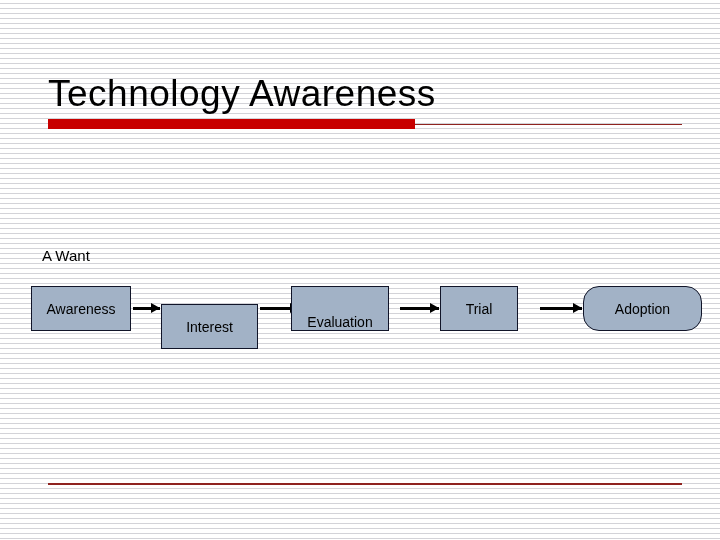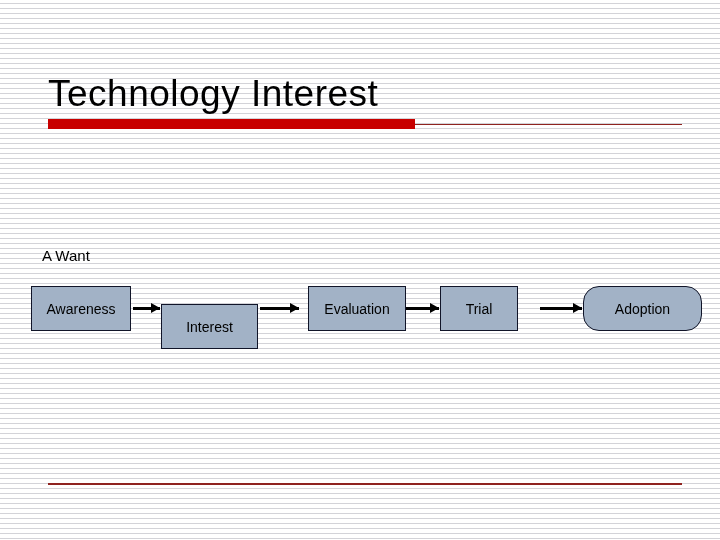--- a/index.html
+++ b/index.html
@@ -134,21 +134,21 @@
     width: 634px;
     height: 2px;
     background-color: #8f2320;
   }
 </style>
 </head>
 <body>
 
 <div id="slide">
 
-  <div id="title-text">Technology Interest</div>
+  <div id="title-text">Technology Awareness</div>
 
   <div id="title-rule-thin"></div>
   <div id="title-rule-thick"></div>
 
   <div id="want-label">A Want</div>
 
   <div id="flow">
       <div class="flow-arrow" style="left: 133px; width: 27px;">
         <div class="shaft"></div>
         <div class="head"></div>
@@ -164,21 +164,21 @@
       <div class="flow-arrow" style="left: 540px; width: 42px;">
         <div class="shaft"></div>
         <div class="head"></div>
       </div>
       <div class="flow-box" style="left: 31px; width: 100px;">
         <span class="flow-box-label">Awareness</span>
       </div>
       <div class="flow-box" style="left: 161px; width: 97px; margin-top: 18px;">
         <span class="flow-box-label">Interest</span>
       </div>
-      <div class="flow-box" style="left: 308px; width: 98px;">
+      <div class="flow-box" style="left: 291px; width: 98px; align-items: flex-end;">
         <span class="flow-box-label">Evaluation</span>
       </div>
       <div class="flow-box" style="left: 440px; width: 78px;">
         <span class="flow-box-label">Trial</span>
       </div>
       <div class="flow-box" style="left: 583px; width: 119px; border-radius: 16px;">
         <span class="flow-box-label">Adoption</span>
       </div>
     </div>
 

